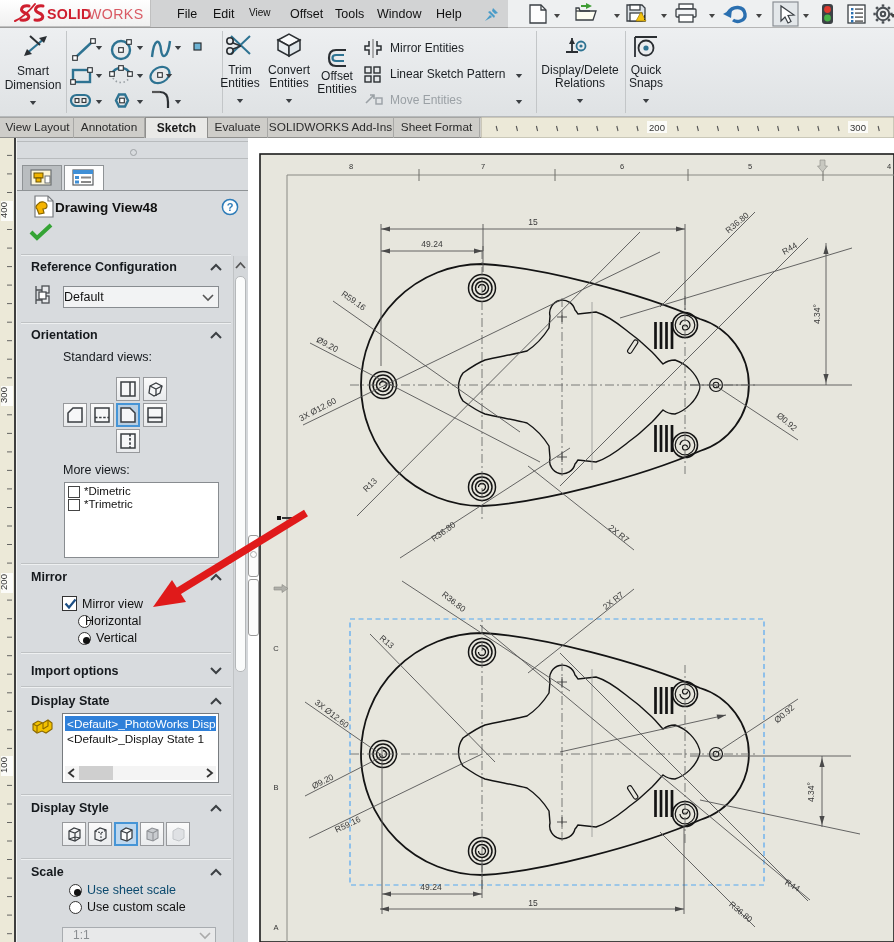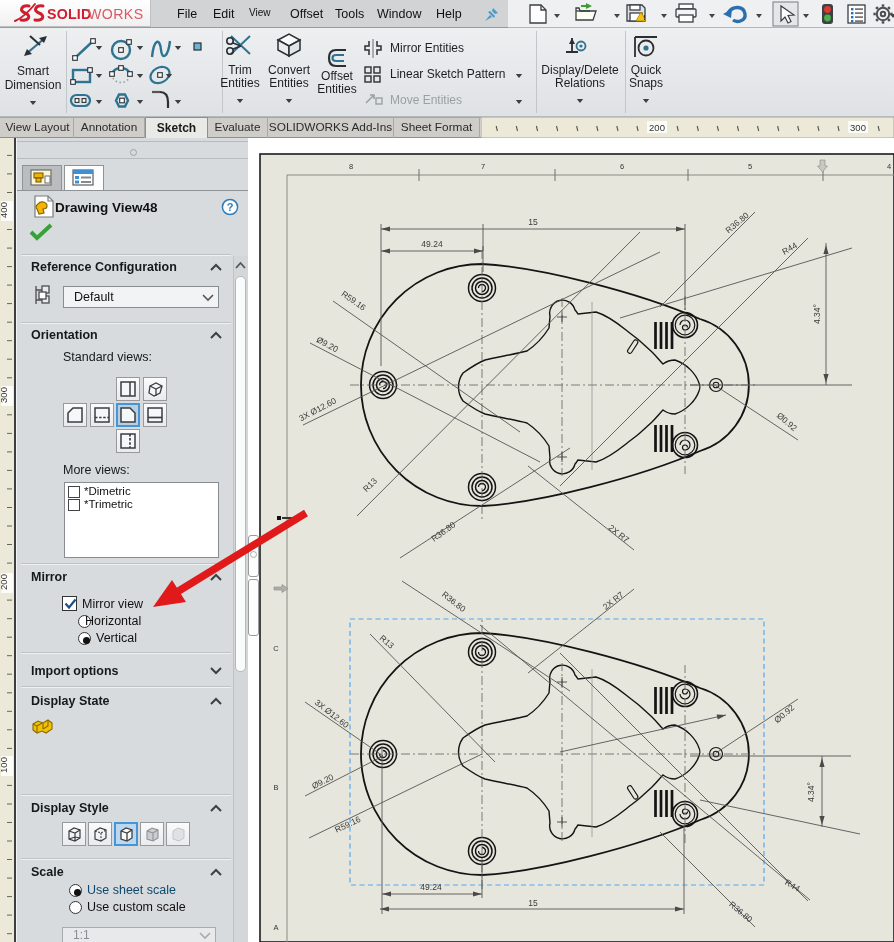--- a/index.html
+++ b/index.html
@@ -328,21 +328,21 @@
         <path d="M2 8 l5 -5 l5 5" stroke="#3c4044" stroke-width="2" fill="none"></path>
       </svg>
 <svg class="abs" style="left:15px;top:146px;" width="20" height="22" viewBox="0 0 20 22">
 <g fill="none" stroke="#4a4e52" stroke-width="1.3">
           <path d="M4 2 v18 M4 6 h6 M4 16 h6"></path>
           <rect x="10" y="2" width="7" height="7" fill="#e8eaec"></rect>
           <rect x="10" y="12" width="7" height="7" fill="#e8eaec"></rect>
           <rect x="7" y="8" width="7" height="7" fill="#fff"></rect>
         </g>
       </svg>
-<div class="abs" style="left:46px;top:148px;width:156px;height:22px;background:#f2f3f4;border:1px solid #888c90;font-size:12.5px;color:#111;line-height:20px;padding-left:10px;">Default
+<div class="abs" style="left:46px;top:148px;width:156px;height:22px;background:#f2f3f4;border:1px solid #888c90;font-size:12.5px;color:#111;line-height:20px;">Default
 <svg class="abs" style="right:4px;top:6px;" width="12" height="10">
           <path d="M1 2 l5 5 l5 -5" stroke="#555" stroke-width="1.6" fill="none"></path>
         </svg></div>
 <div class="abs" style="left:4px;top:184px;width:210px;height:1px;background:#bfc2c4;"></div>
       <div class="abs" style="left:4px;top:185px;width:210px;height:1px;background:#eef0f1;"></div>
 <div class="abs sec" style="left:14px;top:190px;">Orientation</div>
 <svg class="abs" style="left:192px;top:192px" width="14" height="10">
         <path d="M2 8 l5 -5 l5 5" stroke="#3c4044" stroke-width="2" fill="none"></path>
       </svg>
 <div class="abs" style="left:46px;top:212px;font-size:12.5px;color:#15191d;">Standard views:</div>
@@ -411,20 +411,34 @@
 <div class="abs" style="left:4px;top:548px;width:210px;height:1px;background:#bfc2c4;"></div>
       <div class="abs" style="left:4px;top:549px;width:210px;height:1px;background:#eef0f1;"></div>
 <div class="abs sec" style="left:14px;top:556px;">Display State</div>
 <svg class="abs" style="left:192px;top:558px" width="14" height="10">
         <path d="M2 8 l5 -5 l5 5" stroke="#3c4044" stroke-width="2" fill="none"></path>
       </svg>
 <svg class="abs" style="left:14px;top:578px;" width="22" height="20" viewBox="0 0 22 20">
 <path d="M2 8 l5 -3 l5 2 l5 -3 l4 3 v6 l-6 4 l-4 -2 l-5 2 l-4 -3 z" fill="#f2c200" stroke="#8a6700" stroke-width="1.1"></path>
 <path d="M2 8 l4 2 v6 M12 7 l0 6 M6 10 l5 -3 M17 4 v6 l-5 3" fill="none" stroke="#8a6700" stroke-width="1.1"></path>
       </svg>
+<div class="abs" style="left:45px;top:575px;width:157px;height:70px;background:#fff;border:1px solid #777b7f;overflow:hidden;">
+<div class="abs" style="left:2px;top:2px;width:151px;height:15px;background:#2f80d9;"></div>
+<div class="abs" style="left:4px;top:3px;font-size:11.8px;color:#fff;white-space:nowrap;">&lt;Default&gt;_PhotoWorks Disp</div>
+<div class="abs" style="left:4px;top:18px;font-size:11.8px;color:#111;white-space:nowrap;">&lt;Default&gt;_Display State 1</div>
+<div class="abs" style="left:2px;top:52px;width:151px;height:14px;background:#f4f4f4;">
+<svg class="abs" style="left:2px;top:2px" width="10" height="10">
+            <path d="M7 1 l-5 4 l5 4" stroke="#333" stroke-width="1.8" fill="none"></path>
+          </svg>
+<div class="abs" style="left:14px;top:0;width:34px;height:14px;background:#cfcfcf;"></div>
+<svg class="abs" style="right:2px;top:2px" width="10" height="10">
+            <path d="M3 1 l5 4 l-5 4" stroke="#333" stroke-width="1.8" fill="none"></path>
+          </svg>
+</div>
+      </div>
 <div class="abs" style="left:4px;top:656px;width:210px;height:1px;background:#bfc2c4;"></div>
       <div class="abs" style="left:4px;top:657px;width:210px;height:1px;background:#eef0f1;"></div>
 <div class="abs sec" style="left:14px;top:663px;">Display Style</div>
 <svg class="abs" style="left:192px;top:665px" width="14" height="10">
         <path d="M2 8 l5 -5 l5 5" stroke="#3c4044" stroke-width="2" fill="none"></path>
       </svg>
 <div class="abs" style="left:45px;top:684px;width:24px;height:24px;background:linear-gradient(#fbfbfb,#e9ebed);border:1px solid #97999c;"></div>
 <svg class="abs" style="left:48px;top:687px;" width="19" height="19" viewBox="0 0 19 19">
         <g fill="none" stroke="#3a3e42" stroke-width="1.2">
           <path d="M4 6 l5 -3 l6 2 l0 8 l-5 3 l-6 -2 z"></path>

